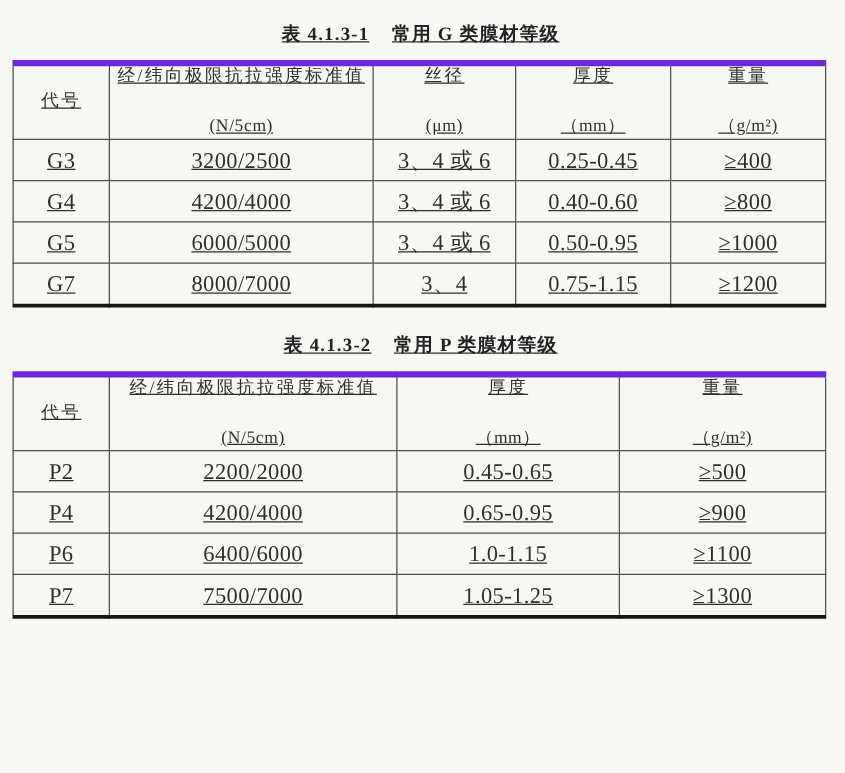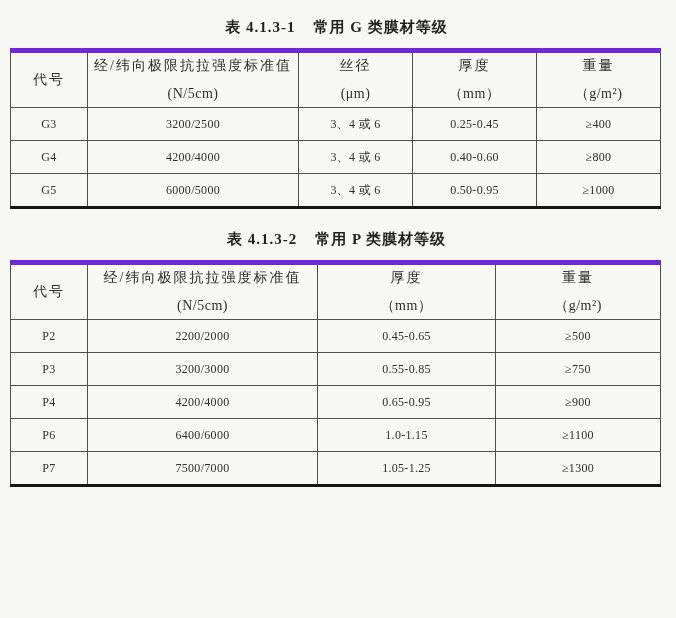--- a/index.html
+++ b/index.html
@@ -8,20 +8,21 @@
     background: #f7f7f4;
     color: #2e2e2e;
     font-family: "Liberation Serif", "DejaVu Serif", serif;
     overflow: hidden;
   }
   .page {
     position: relative;
     width: 676px; height: 618px;
     box-sizing: border-box;
     padding: 18px 13px 0 10px;
+    text-decoration: underline;
   }
   .tbl-title {
     text-align: center;
     font-weight: bold;
     font-size: 15px;
     letter-spacing: 1px;
     color: #222;
     margin: 0 0 11px 0;
     white-space: nowrap;
   }
@@ -36,23 +37,23 @@
   }
   th, td {
     border: 1px solid #4f4f4f;
     text-align: center;
     vertical-align: middle;
     padding: 0;
     font-weight: normal;
     overflow: hidden;
   }
   th { height: 54px; }
-  td { height: 32px; font-size: 12px; letter-spacing: 0.3px; margin-left: 29px; }
+  td { height: 32px; font-size: 18px; letter-spacing: 0.3px; margin-left: 29px; }
   thead .h1 { font-size: 14px; letter-spacing: 2px; line-height: 18px; }
-  thead .h2 { font-size: 14px; letter-spacing: 0.5px; line-height: 18px; margin-top: 10px; }
+  thead .h2 { font-size: 14px; letter-spacing: 0.5px; line-height: 18px; margin-top: 22px; }
   .t1 col:nth-child(1) { width: 77px; }
   .t1 col:nth-child(2) { width: 211px; }
   .t1 col:nth-child(3) { width: 114px; }
   .t1 col:nth-child(4) { width: 124px; }
   .t1 col:nth-child(5) { width: 124px; }
   .t2 col:nth-child(1) { width: 77px; }
   .t2 col:nth-child(2) { width: 230px; }
   .t2 col:nth-child(3) { width: 178px; }
   .t2 col:nth-child(4) { width: 165px; }
   .block2 { margin-top: 21px; }
@@ -112,20 +113,27 @@
             <td>0.40-0.60</td>
             <td>≥800</td>
           </tr>
           <tr>
             <td>G5</td>
             <td>6000/5000</td>
             <td>3、4 或 6</td>
             <td>0.50-0.95</td>
             <td>≥1000</td>
           </tr>
+          <tr>
+            <td>G7</td>
+            <td>8000/7000</td>
+            <td>3、4</td>
+            <td>0.75-1.15</td>
+            <td>≥1200</td>
+          </tr>
         </tbody>
     </table>
   </section>
 
   <section class="table-block block2">
     <div class="tbl-title">
       <span>表 4.1.3-2</span><span class="gap"></span><span>常用 P 类膜材等级</span>
     </div>
     <table class="t2">
       <colgroup>
@@ -154,26 +162,20 @@
           </tr>
         </thead>
       <tbody>
           <tr>
             <td>P2</td>
             <td>2200/2000</td>
             <td>0.45-0.65</td>
             <td>≥500</td>
           </tr>
           <tr>
-            <td>P3</td>
-            <td>3200/3000</td>
-            <td>0.55-0.85</td>
-            <td>≥750</td>
-          </tr>
-          <tr>
             <td>P4</td>
             <td>4200/4000</td>
             <td>0.65-0.95</td>
             <td>≥900</td>
           </tr>
           <tr>
             <td>P6</td>
             <td>6400/6000</td>
             <td>1.0-1.15</td>
             <td>≥1100</td>

